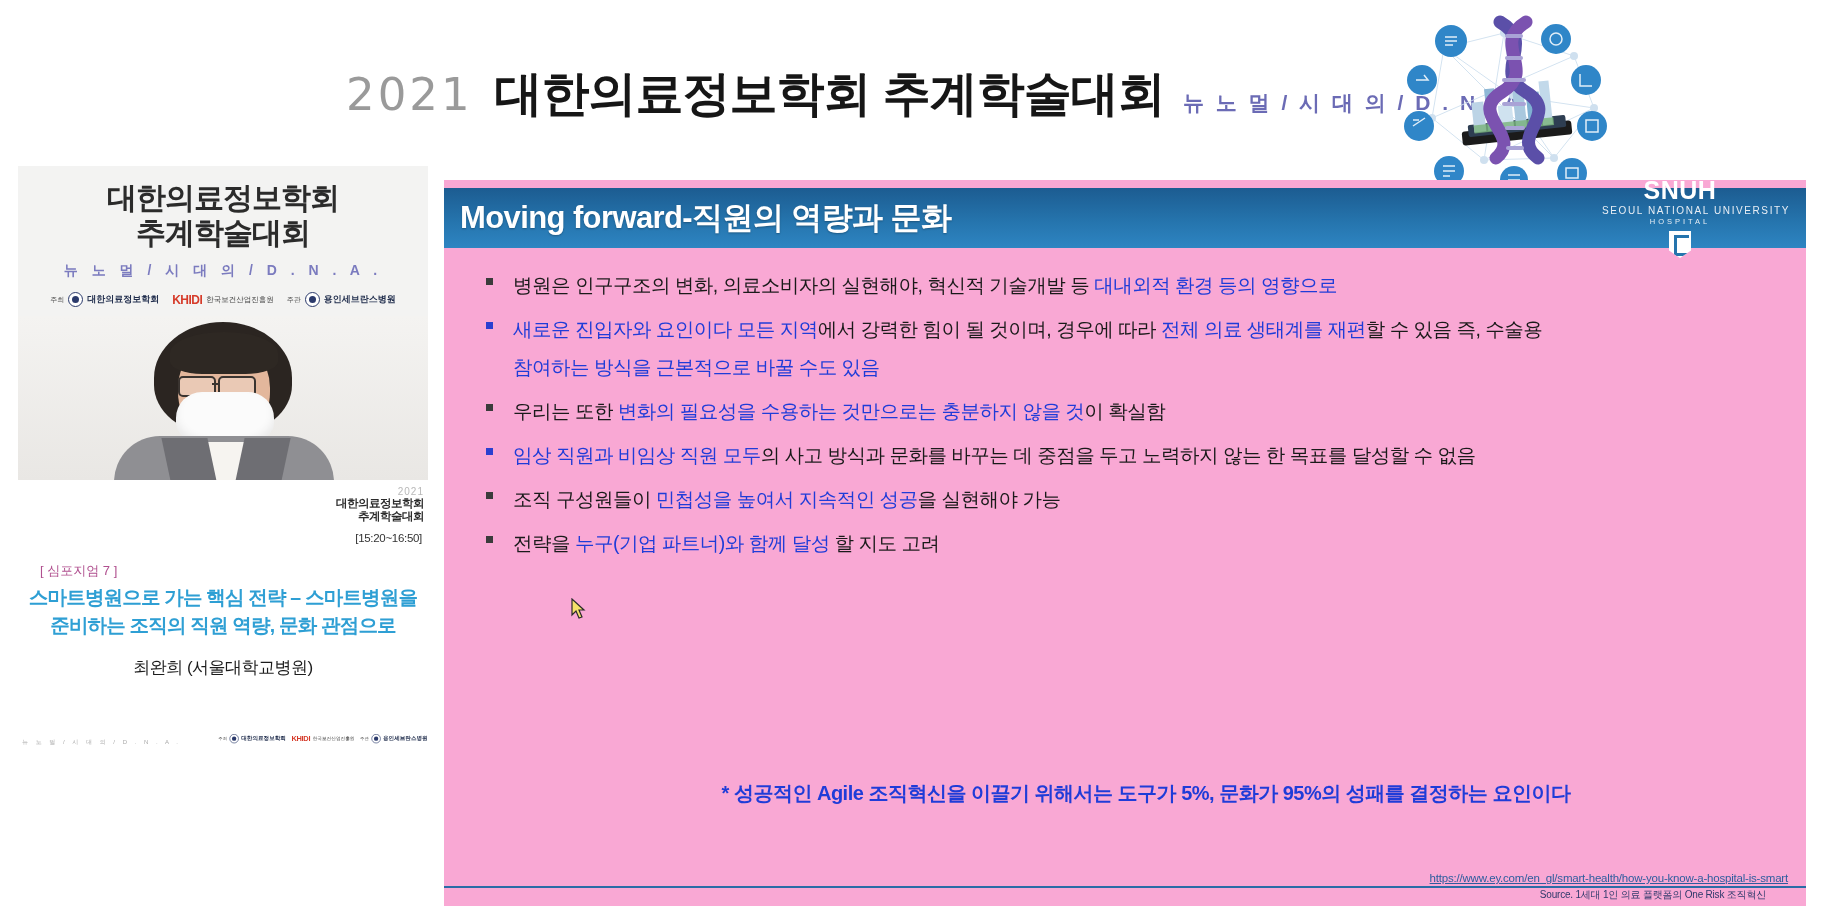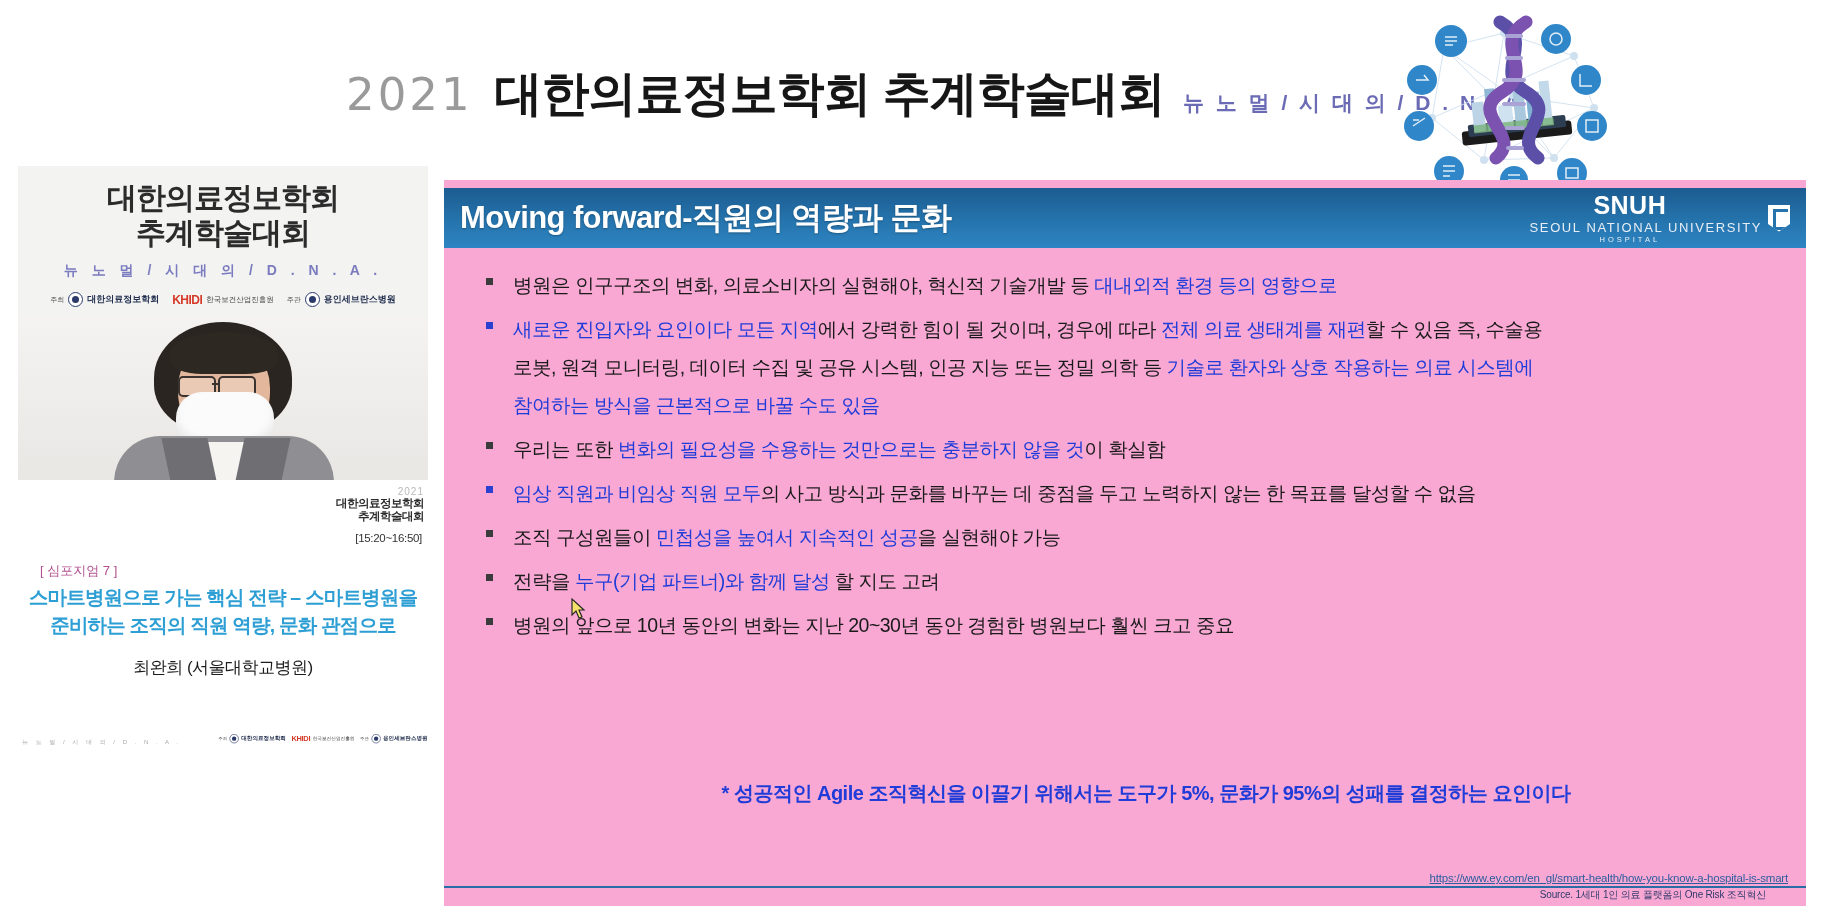--- a/index.html
+++ b/index.html
@@ -94,24 +94,24 @@
   #slide{position:absolute;left:444px;top:180px;width:1362px;height:740px;background:#f9a8d4;}
   #slide-title{
     position:absolute;left:0;top:8px;width:1362px;height:60px;
     background:linear-gradient(180deg,#1c5c91 0%,#2574ad 55%,#2e85c2 100%);
     display:flex;align-items:center;justify-content:space-between;
   }
   #slide-title-text{
     font-size:31px;font-weight:bold;color:#ffffff;margin-left:16px;letter-spacing:-0.6px;
     text-shadow:0 1px 2px rgba(0,0,0,.28);
   }
-  #snuh-logo{display:flex;align-items:center;gap:6px;margin-right:16px;}
+  #snuh-logo{display:flex;align-items:center;gap:6px;margin-right:16px;flex-direction:column;}
   .snuh-txt{text-align:center;line-height:1;}
   .snuh-big{font-size:25px;font-weight:bold;color:#fff;letter-spacing:.5px;font-family:"Liberation Sans",sans-serif;}
-  .snuh-l1{font-size:13px;color:#e8eef5;letter-spacing:1.6px;margin-top:3px;padding-left:32px;}
+  .snuh-l1{font-size:10px;color:#e8eef5;letter-spacing:1.6px;margin-top:3px;padding-left:32px;}
   .snuh-l2{font-size:7.5px;color:#e8eef5;letter-spacing:3px;margin-top:1.5px;}
   .snuh-shield{
     width:22px;height:27px;background:#fff;position:relative;flex:none;
     clip-path:polygon(0 0,100% 0,100% 72%,50% 100%,0 72%);
   }
   .snuh-shield::after{
     content:"";position:absolute;left:5px;top:4px;width:12px;height:15px;
     border-left:3px solid #2574ad;border-top:3px solid #2574ad;border-bottom:3px solid #2574ad;
   }
 
@@ -319,21 +319,20 @@
       <div class="bul">
         <span class="bul-mark"></span>
         <div class="bul-text">
           <div><span>병원은 인구구조의 변화, 의료소비자의 실현해야, 혁신적 기술개발 등 </span><span class="b">대내외적 환경 등의 영향으로</span></div>
         </div>
       </div>
       <div class="bul">
         <span class="bul-mark blue"></span>
         <div class="bul-text">
           <div><span class="b">새로운 진입자와 요인이다 모든 지역</span><span>에서 강력한 힘이 될 것이며, 경우에 따라 </span><span class="b">전체 의료 생태계를 재편</span><span>할 수 있음 즉, 수술용</span></div>
-          <div><span>로봇, 원격 모니터링, 데이터 수집 및 공유 시스템, 인공 지능 또는 정밀 의학 등 </span><span class="b">기술로 환자와 상호 작용하는 의료 시스템에</span></div>
           <div><span class="b">참여하는 방식을 근본적으로 바꿀 수도 있음</span></div>
         </div>
       </div>
       <div class="bul">
         <span class="bul-mark"></span>
         <div class="bul-text">
           <div><span>우리는 또한 </span><span class="b">변화의 필요성을 수용하는 것만으로는 충분하지 않을 것</span><span>이 확실함</span></div>
         </div>
       </div>
       <div class="bul">
@@ -345,26 +344,20 @@
       <div class="bul">
         <span class="bul-mark"></span>
         <div class="bul-text">
           <div><span>조직 구성원들이 </span><span class="b">민첩성을 높여서 지속적인 성공</span><span>을 실현해야 가능</span></div>
         </div>
       </div>
       <div class="bul">
         <span class="bul-mark"></span>
         <div class="bul-text">
           <div><span>전략을 </span><span class="b">누구(기업 파트너)와 함께 달성</span><span> 할 지도 고려</span></div>
-        </div>
-      </div>
-      <div class="bul">
-        <span class="bul-mark"></span>
-        <div class="bul-text">
-          <div><span>병원의 앞으로 10년 동안의 변화는 지난 20~30년 동안 경험한 병원보다 훨씬 크고 중요</span></div>
         </div>
       </div>
     </div>
 
   <div class="note">* 성공적인 Agile 조직혁신을 이끌기 위해서는 도구가 5%, 문화가 95%의 성패를 결정하는 요인이다</div>
 
   <div id="footnote">
     <span class="fn-url">https://www.ey.com/en_gl/smart-health/how-you-know-a-hospital-is-smart</span>
     <span class="fn-rule"></span>
     <span class="fn-src">Source. 1세대 1인 의료 플랫폼의 One Risk 조직혁신</span>

